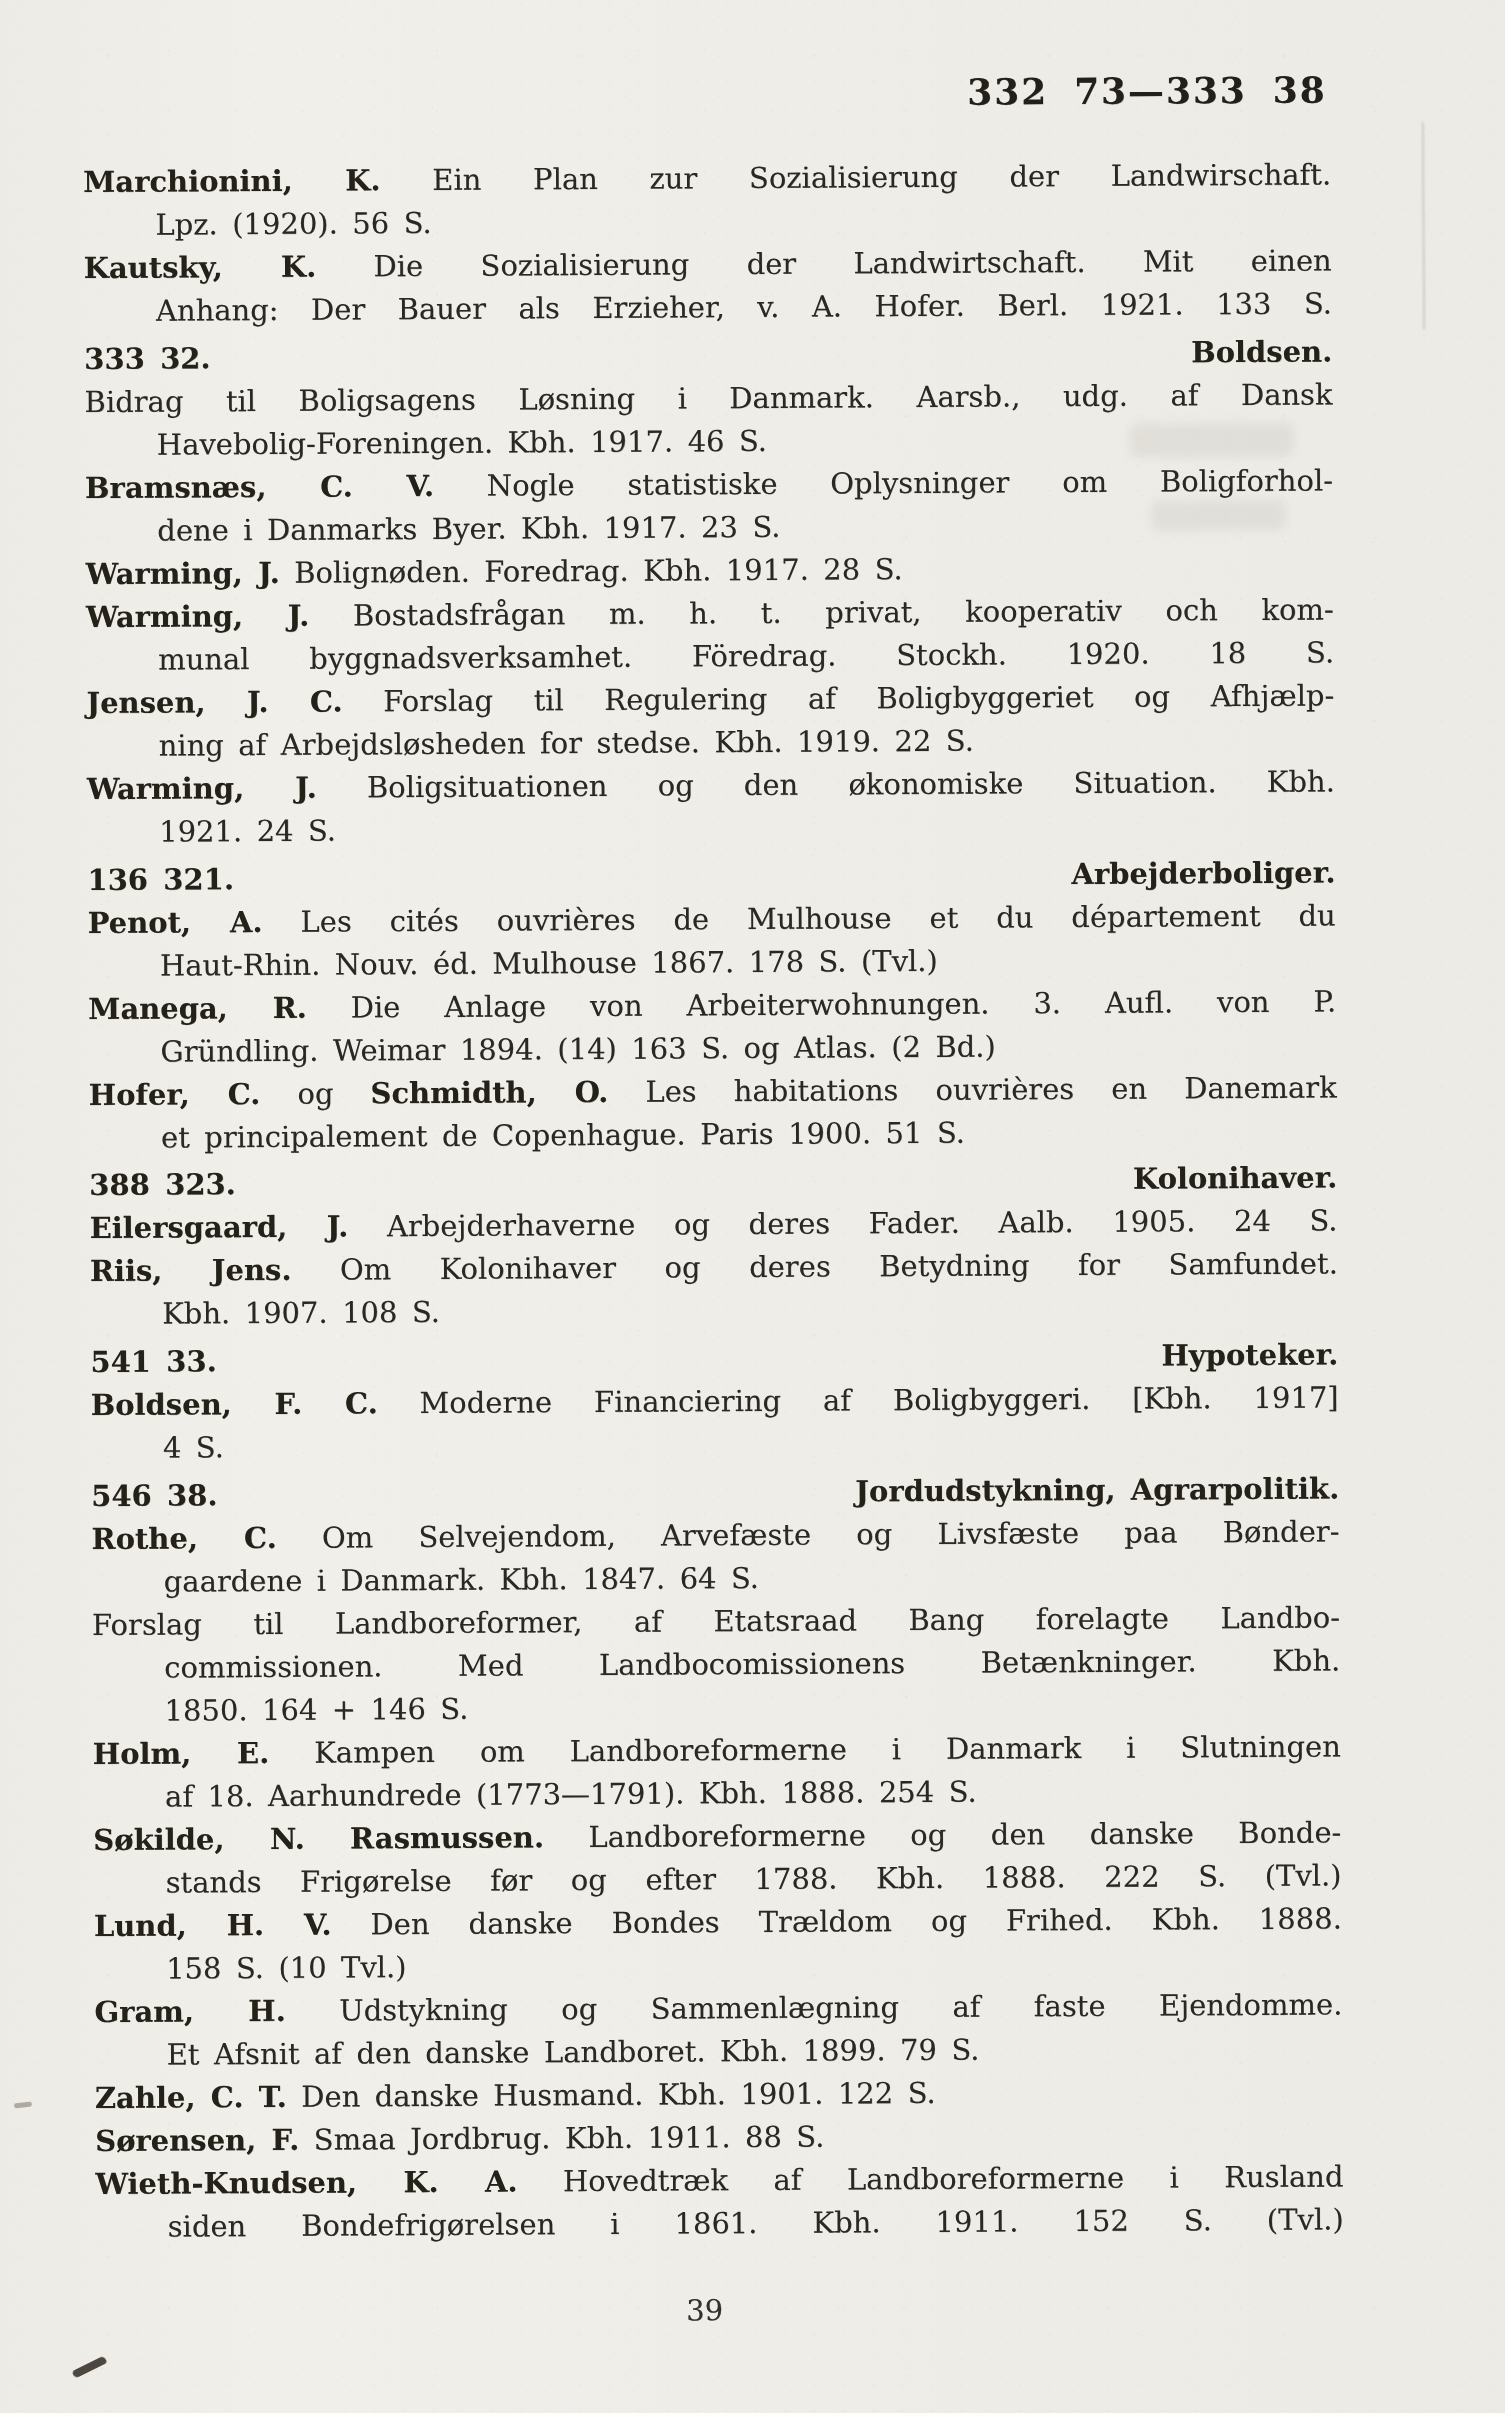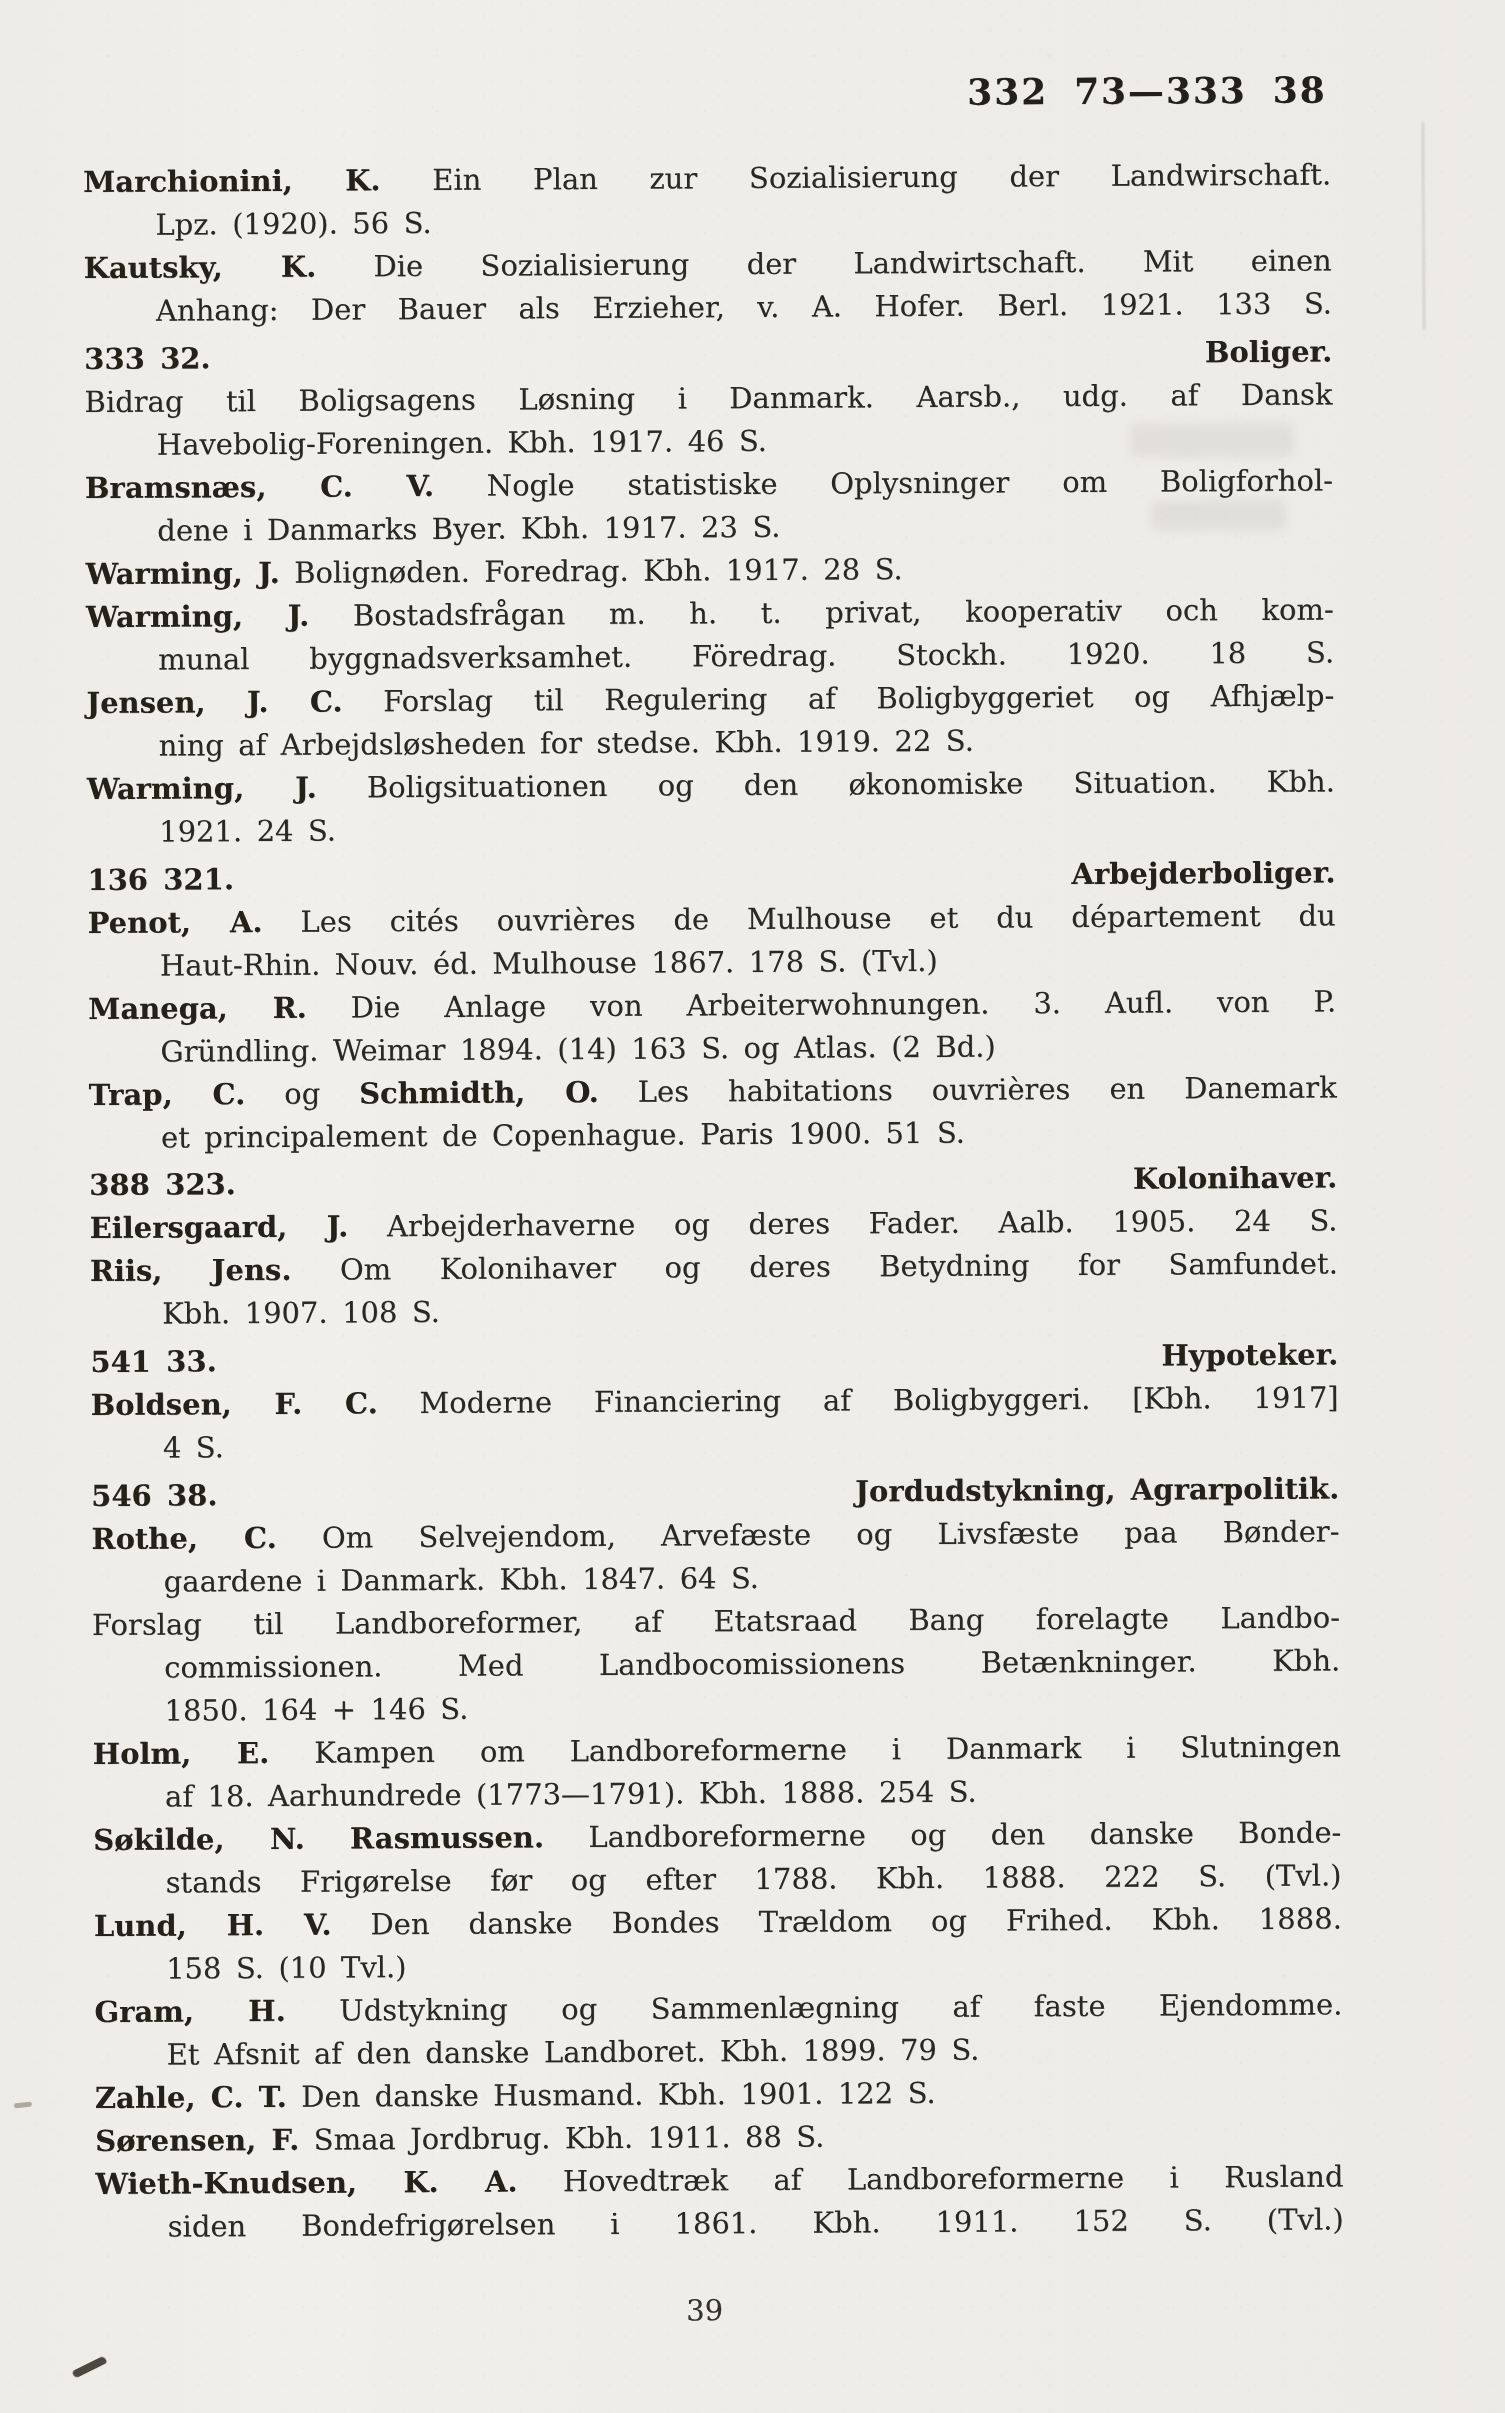--- a/index.html
+++ b/index.html
@@ -142,21 +142,21 @@
             <div class="line indent"><span class="plain">Lpz. (1920). 56 S.</span></div>
           </div>
           <div class="entry">
             <div class="line justify"><span class="author">Kautsky, K.</span><span class="plain"> Die Sozialisierung der Landwirtschaft. Mit einen</span></div>
             <div class="line indent justify"><span class="plain">Anhang: Der Bauer als Erzieher, v. A. Hofer. Berl. 1921. 133 S.</span></div>
           </div>
         </section>
         <section class="section">
           <div class="section-heading">
             <span>333 32.</span>
-            <span>Boliger.</span>
+            <span>Boldsen.</span>
           </div>
           <div class="entry">
             <div class="line justify"><span class="plain">Bidrag til Boligsagens Løsning i Danmark. Aarsb., udg. af Dansk</span></div>
             <div class="line indent"><span class="plain">Havebolig-Foreningen. Kbh. 1917. 46 S.</span></div>
           </div>
           <div class="entry">
             <div class="line justify"><span class="author">Bramsnæs, C. V.</span><span class="plain"> Nogle statistiske Oplysninger om Boligforhol-</span></div>
             <div class="line indent"><span class="plain">dene i Danmarks Byer. Kbh. 1917. 23 S.</span></div>
           </div>
           <div class="entry">
@@ -182,21 +182,21 @@
           </div>
           <div class="entry">
             <div class="line justify"><span class="author">Penot, A.</span><span class="plain"> Les cités ouvrières de Mulhouse et du département du</span></div>
             <div class="line indent"><span class="plain">Haut-Rhin. Nouv. éd. Mulhouse 1867. 178 S. (Tvl.)</span></div>
           </div>
           <div class="entry">
             <div class="line justify"><span class="author">Manega, R.</span><span class="plain"> Die Anlage von Arbeiterwohnungen. 3. Aufl. von P.</span></div>
             <div class="line indent"><span class="plain">Gründling. Weimar 1894. (14) 163 S. og Atlas. (2 Bd.)</span></div>
           </div>
           <div class="entry">
-            <div class="line justify"><span class="author">Trap, C.</span><span class="plain"> og </span><span class="author">Schmidth, O.</span><span class="plain"> Les habitations ouvrières en Danemark</span></div>
+            <div class="line justify"><span class="author">Hofer, C.</span><span class="plain"> og </span><span class="author">Schmidth, O.</span><span class="plain"> Les habitations ouvrières en Danemark</span></div>
             <div class="line indent"><span class="plain">et principalement de Copenhague. Paris 1900. 51 S.</span></div>
           </div>
         </section>
         <section class="section">
           <div class="section-heading">
             <span>388 323.</span>
             <span>Kolonihaver.</span>
           </div>
           <div class="entry">
             <div class="line justify"><span class="author">Eilersgaard, J.</span><span class="plain"> Arbejderhaverne og deres Fader. Aalb. 1905. 24 S.</span></div>

